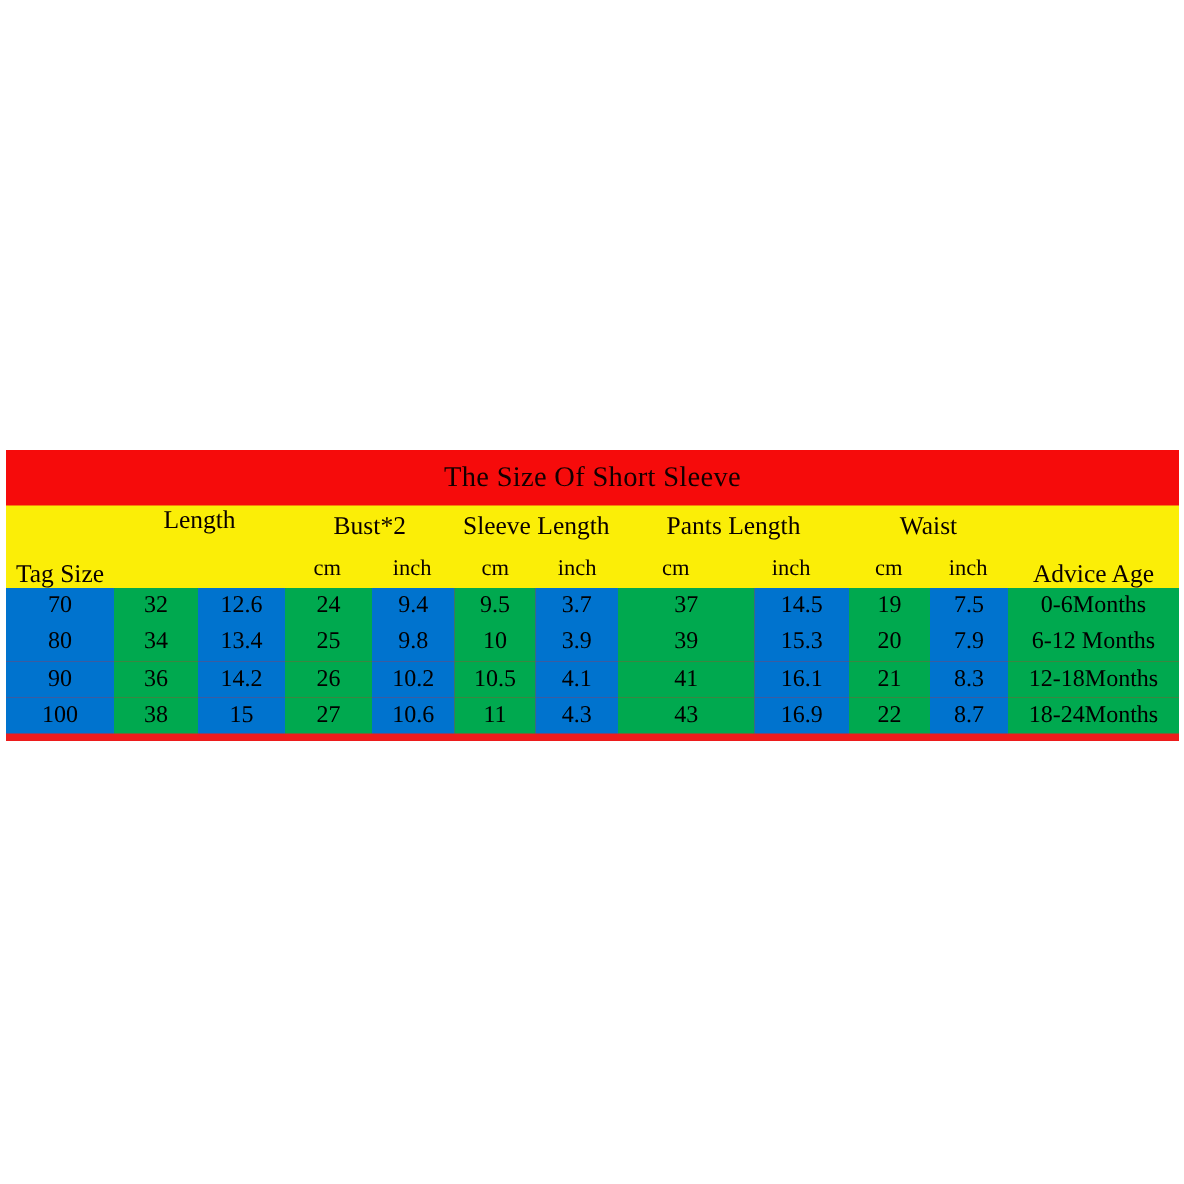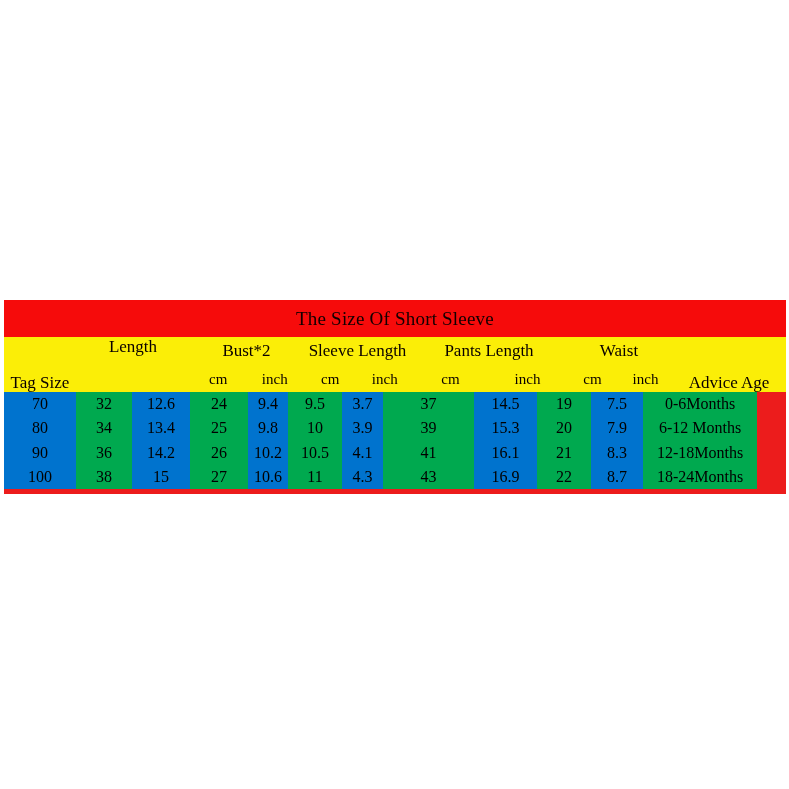--- a/index.html
+++ b/index.html
@@ -110,23 +110,23 @@
     overflow: hidden;
   }
   .cell.blue  { background: #0073ce; }
   .cell.green { background: #00a94f; }
 
   
   .w-tag    { width: 72px;  }
   .w-len-cm { width: 56px;  }
   .w-len-in { width: 58px;  }
   .w-bst-cm { width: 58px;  }
-  .w-bst-in { width: 40px; text-align: center;  }
+  .w-bst-in { width: 55px; text-align: center;  }
   .w-slv-cm { width: 54px;  }
-  .w-slv-in { width: 41px;  }
+  .w-slv-in { width: 55px;  }
   .w-pnt-cm { width: 91px;  }
   .w-pnt-in { width: 63px;  }
   .w-wst-cm { width: 54px;  }
   .w-wst-in { width: 52px;  }
   .w-adv    { width: 114px; }
 
   .w-group-len { width: 114px; gap: 48px; }
   .w-group-bst { width: 113px; }
   .w-group-slv { width: 109px; }
   .w-group-pnt { width: 154px; }

